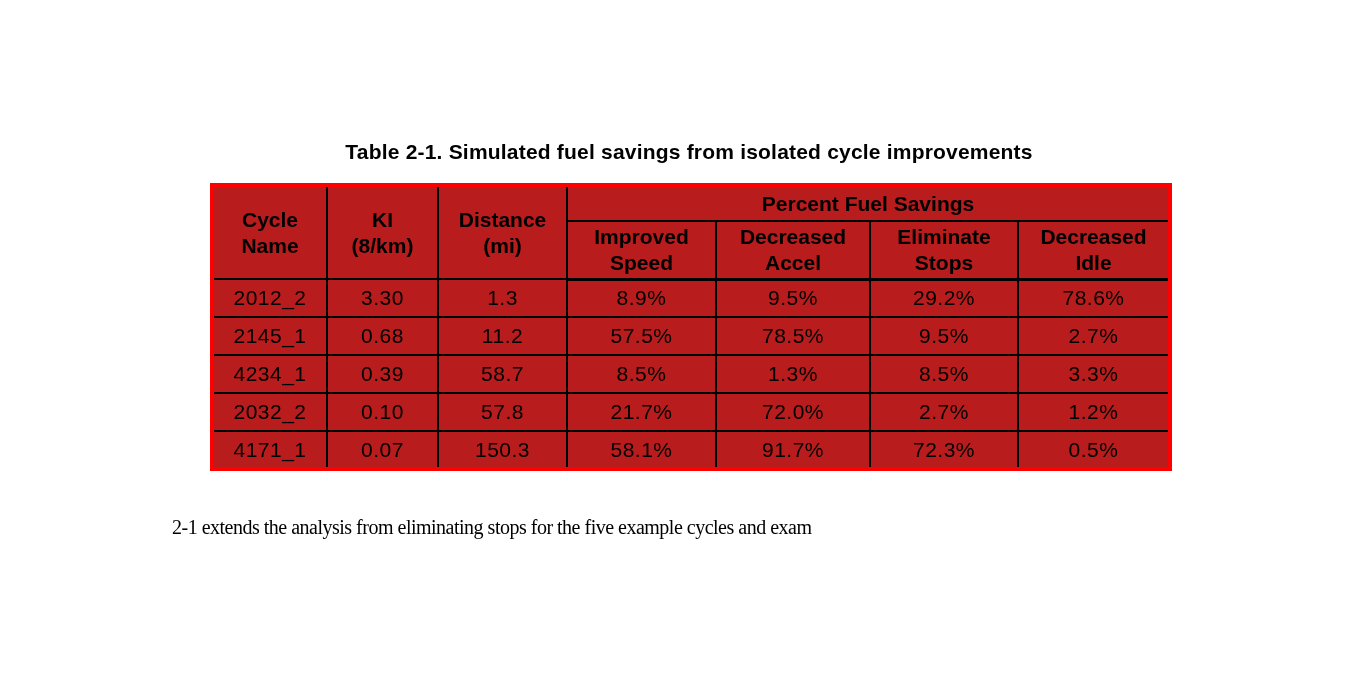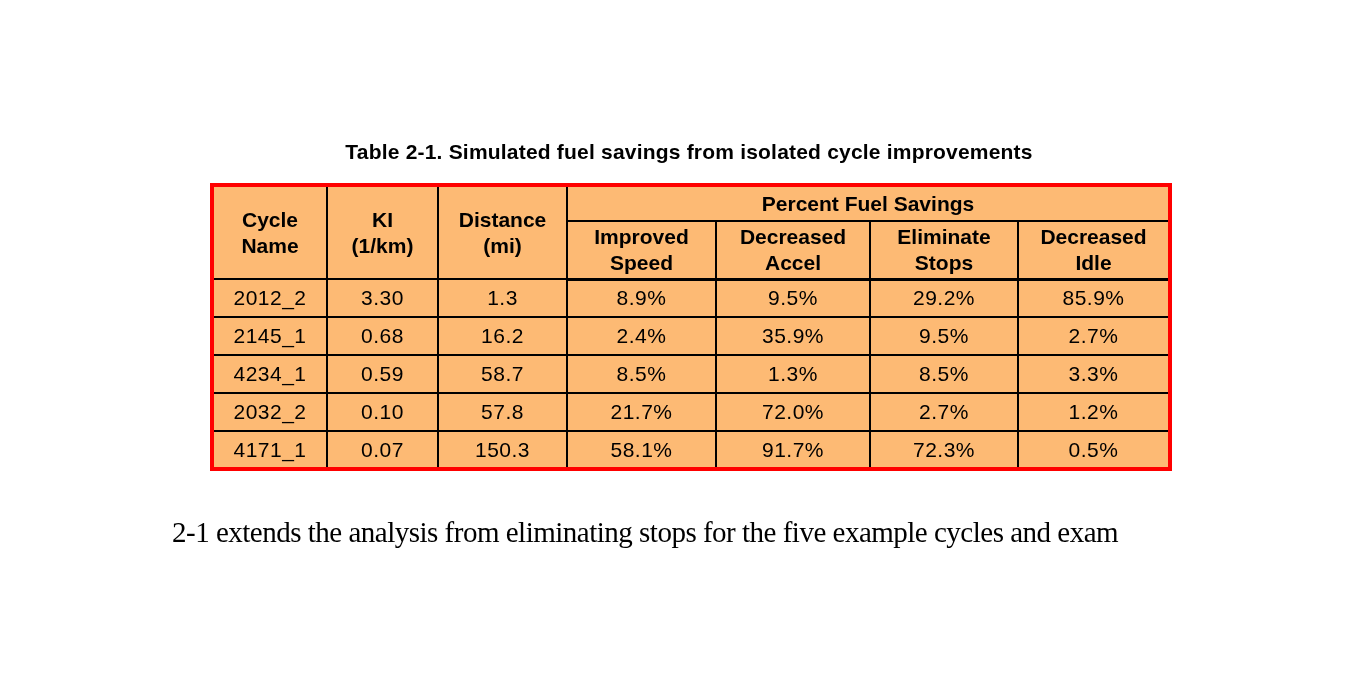--- a/index.html
+++ b/index.html
@@ -26,21 +26,21 @@
     color: var(--ink, #000000);
   }
   table.fuel-table {
     position: absolute;
     left: 210px;
     top: 183px;
     width: 958px;
     border-collapse: collapse;
     table-layout: fixed;
     border: 4px solid var(--border-red, #ff0000);
-    background: #fdba74;
+    background: #b91c1c;
   }
   .fuel-table th, .fuel-table td {
     border: 2px solid var(--grid, #000000);
     text-align: center;
     vertical-align: middle;
     color: var(--ink, #000000);
     padding: 0 2px;
   }
   .fuel-table th {
     font-weight: bold;
@@ -53,21 +53,21 @@
   .fuel-table tbody td {
     height: 38px;
     font-size: 21px;
     letter-spacing: 0.5px;
   }
   .body-text {
     position: absolute;
     left: 172px;
     top: 516px;
     font-family: "Liberation Serif", serif;
-    font-size: 29px;
+    font-size: 20px;
     letter-spacing: -0.5px;
     white-space: nowrap;
     color: var(--ink, #000000);
   }
 </style>
 </head>
 <body>
 
 <div class="page">
 
@@ -81,21 +81,21 @@
       <col style="width:149px">
       <col style="width:154px">
       <col style="width:148px">
       <col style="width:152px">
     </colgroup>
     <thead>
       <tr class="group-row">
         <th rowspan="2">Cycle
 Name</th>
         <th rowspan="2">KI
-(1/km)</th>
+(8/km)</th>
         <th rowspan="2">Distance
 (mi)</th>
         <th colspan="4">Percent Fuel Savings</th>
       </tr>
       <tr class="sub-row">
         <th>Improved
 Speed</th>
         <th>Decreased
 Accel</th>
         <th>Eliminate
@@ -105,34 +105,34 @@
       </tr>
     </thead>
     <tbody>
       <tr>
         <td>2012_2</td>
         <td>3.30</td>
         <td>1.3</td>
         <td>8.9%</td>
         <td>9.5%</td>
         <td>29.2%</td>
-        <td>85.9%</td>
+        <td>78.6%</td>
       </tr>
       <tr>
         <td>2145_1</td>
         <td>0.68</td>
-        <td>16.2</td>
-        <td>2.4%</td>
-        <td>35.9%</td>
+        <td>11.2</td>
+        <td>57.5%</td>
+        <td>78.5%</td>
         <td>9.5%</td>
         <td>2.7%</td>
       </tr>
       <tr>
         <td>4234_1</td>
-        <td>0.59</td>
+        <td>0.39</td>
         <td>58.7</td>
         <td>8.5%</td>
         <td>1.3%</td>
         <td>8.5%</td>
         <td>3.3%</td>
       </tr>
       <tr>
         <td>2032_2</td>
         <td>0.10</td>
         <td>57.8</td>

